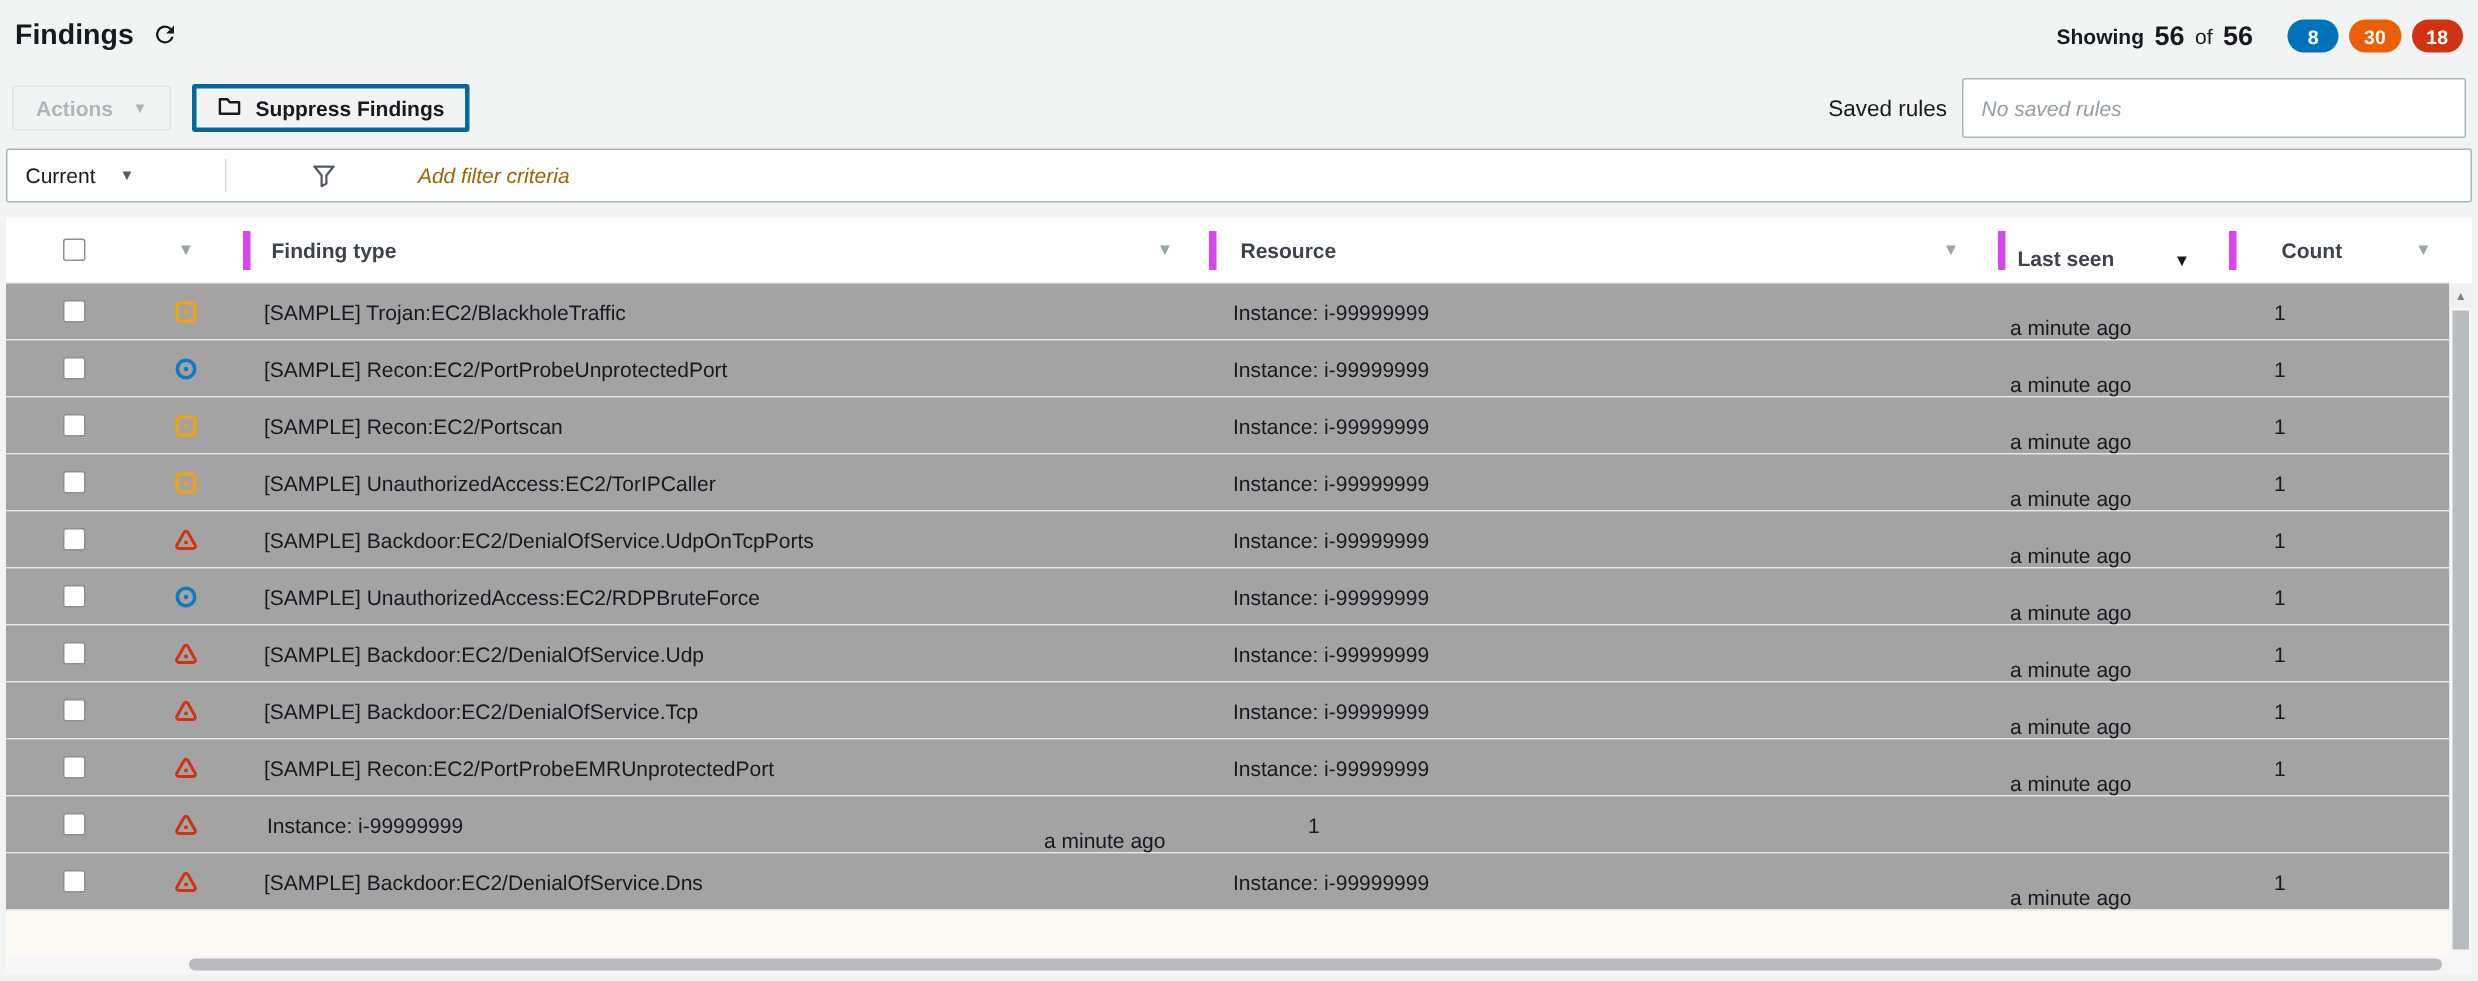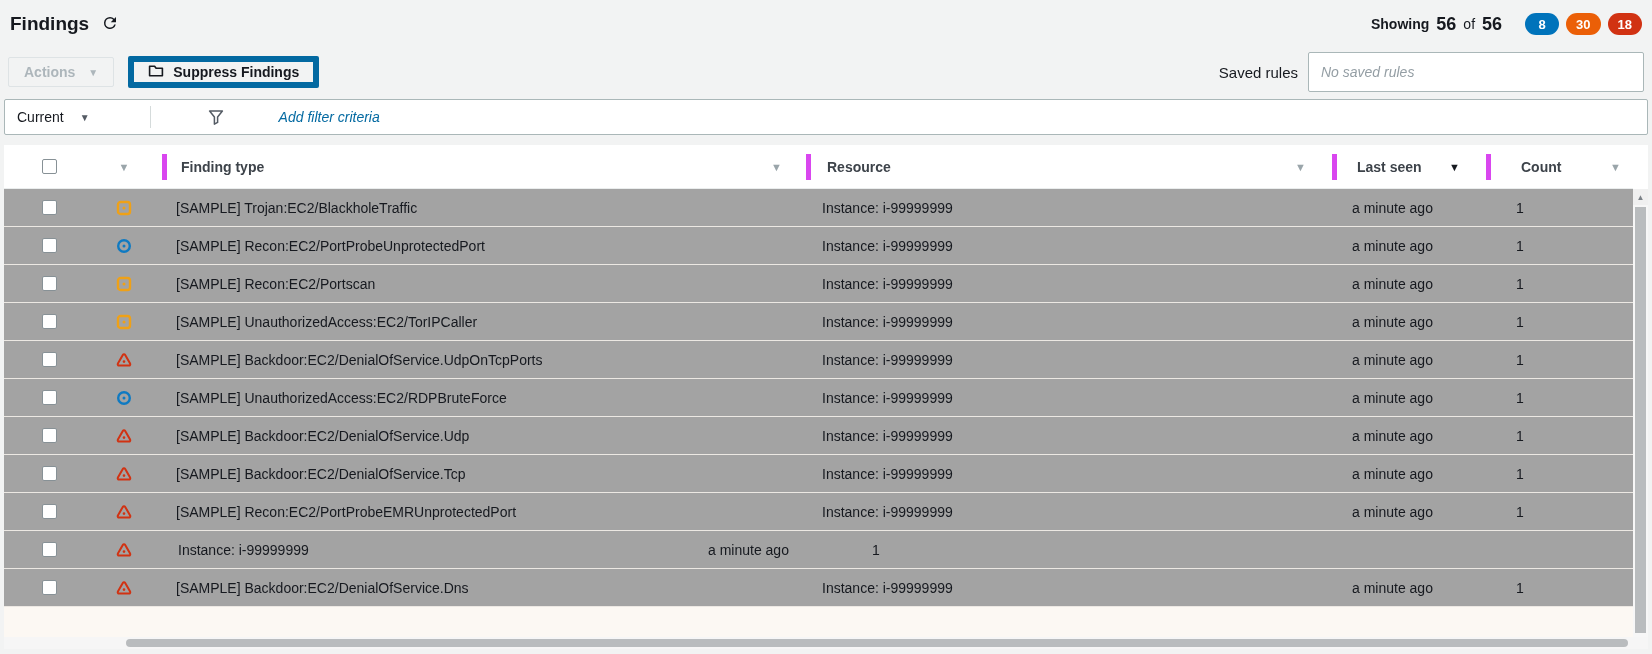--- a/index.html
+++ b/index.html
@@ -41,21 +41,21 @@
     font-size: 14px; font-weight: 700; border-radius: 2px; cursor: pointer;
     background: transparent;
   }
   .btn-disabled {
     height: 30px; padding: 0 15px; color: #adb6bb;
     border: 1px solid #dee3e5; cursor: default;
   }
   .btn-disabled .caret { color: #adb6bb; font-size: 10px; margin-left: 4px; }
   .btn-secondary {
     height: 32px; padding: 0 14px; color: #16191f;
-    border: 6px solid #0369a1; margin-left: 14px;
+    border: 3px solid #0369a1; margin-left: 14px;
   }
   .saved-rules-group { display: flex; align-items: center; }
   .saved-rules-label { font-size: 15px; margin-right: 10px; }
   .saved-rules-box {
     width: 336px; height: 40px; background: #fff;
     border: 1px solid #aab7b8; border-radius: 2px;
     display: flex; align-items: center; padding: 0 12px;
     font-size: 14px; font-style: italic; color: #949ea4; cursor: pointer;
   }
 
@@ -63,36 +63,36 @@
   .filter-bar {
     margin: 7px 4px 0 4px; height: 36px; background: #fff;
     border: 1px solid #aab7b8; border-radius: 2px;
     display: flex; align-items: center; gap: 46px;
   }
   .scope-dd { display: flex; align-items: center; padding: 0 14px 0 12px; cursor: pointer; height: 100%; }
   .scope-label { font-size: 14px; margin-right: 16px; }
   .scope-dd .caret { font-size: 10px; color: #545b64; }
   .vdiv { width: 1px; height: 22px; background: #d5dbdb; }
   .funnel-wrap { margin-left: 11px; display: flex; align-items: center; }
-  .filter-placeholder { margin-left: 9px; font-size: 14px; font-style: italic; color: #0369a1; flex: 1; height: 100%; display: flex; align-items: center; cursor: text; }
+  .filter-placeholder { margin-left: 9px; font-size: 14px; font-style: italic; color: #a16207; flex: 1; height: 100%; display: flex; align-items: center; cursor: text; }
 
   
   .table-card {
     margin: 10px 4px 0 4px; background: #fff; position: relative;
     height: 504px; overflow: hidden;
   }
   .t-header { height: 44px; display: flex; align-items: center; background: #fff; border-bottom: 1px solid #eaeded; width: 1629px; }
   .t-row { height: 38px; display: flex; align-items: center; background: #a3a3a3; border-bottom: 1px solid #ece8e3; width: 1629px; }
   .t-row-partial { height: 30px; background: #fcf8f3; width: 1629px; }
   .c { display: flex; align-items: center; height: 100%; }
   .c1 { width: 82px; padding-left: 38px; }
   .c2 { width: 76px; justify-content: center; }
   .c3 { width: 644px; padding-left: 14px; }
   .c4 { width: 526px; padding-left: 16px; }
-  .c5 { width: 154px; padding-left: 20px; }
+  .c5 { width: 154px; padding-left: 8px; align-items: flex-end; }
   .c6 { width: 147px; padding-left: 30px; }
   .t-header .c3, .t-header .c4, .t-header .c5, .t-header .c6 { border-left: 5px solid #d946ef; height: 26px; }
   .hdr-label { font-size: 14px; font-weight: 700; color: #3d434a; }
   .hdr-spacer { flex: 1; }
   .filter-caret { font-size: 11px; color: #9aa5aa; cursor: pointer; }
   .sort-caret { font-size: 11px; color: #16191f; cursor: pointer; }
   .t-header .c3 .filter-caret { margin-right: 24px; }
   .t-header .c4 .filter-caret { margin-right: 26px; }
   .t-header .c5 .sort-caret { margin-right: 26px; }
   .t-header .c6 .filter-caret { margin-right: 12px; }

